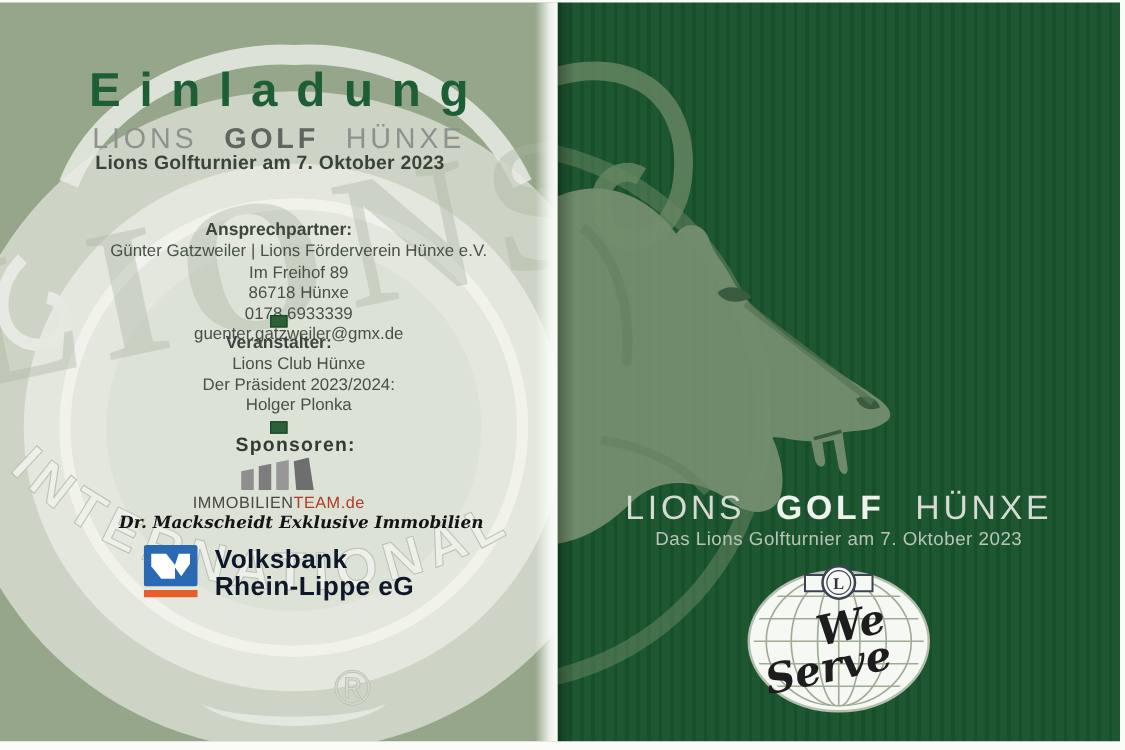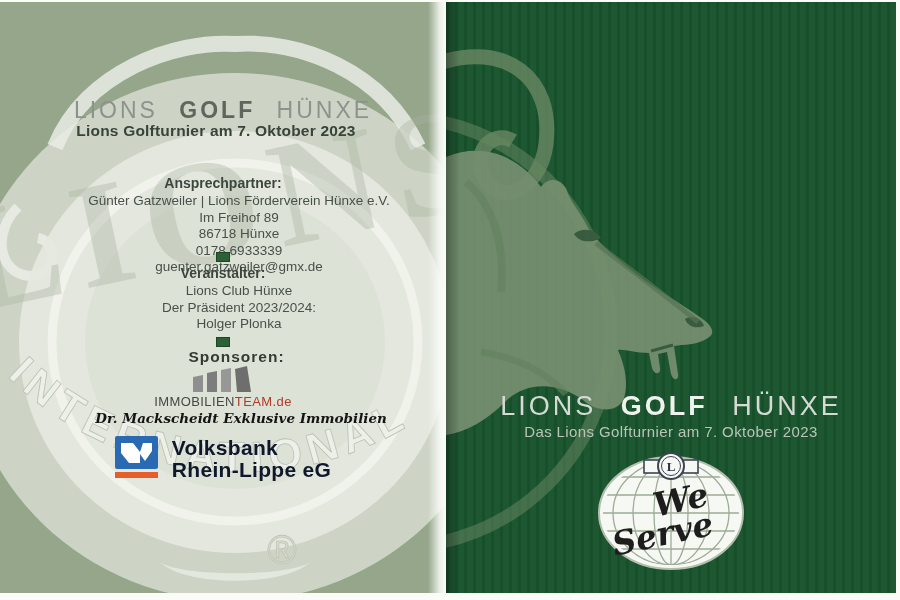--- a/index.html
+++ b/index.html
@@ -119,20 +119,21 @@
       <ellipse cx="235" cy="340" rx="150" ry="147" fill="#dce1d5" opacity="0.9"></ellipse>
       <text x="235" y="255" text-anchor="middle" font-family="Liberation Serif, serif" font-weight="bold" font-size="150" letter-spacing="14" fill="#a9b3a1" opacity="0.38" transform="rotate(-12 235 255)">LIONS</text>
       <text font-family="Liberation Sans, sans-serif" font-weight="bold" font-size="43" letter-spacing="7" fill="#edf0e8" stroke="#b9c1b3" stroke-width="0.8">
         <textPath href="#intl-arc" startOffset="30">INTERNATIONAL</textPath>
       </text>
       <text x="282" y="562" text-anchor="middle" font-size="40" fill="#d5dacd" stroke="#b7bfb0" stroke-width="0.6">®</text>
       <path d="M160,560 C185,585 285,585 310,560 C290,575 180,575 160,560 Z" fill="#e9ece3" opacity="0.8"></path>
     </svg>
 
     <div class="left-content">
+      <div class="lp-title">Einladung</div>
 
       <div class="lp-sub">
         <span class="w">LIONS</span>
         <span class="w bold">GOLF</span>
         <span class="w">HÜNXE</span>
       </div>
 
       <div class="lp-tagline">Lions Golfturnier am 7. Oktober 2023</div>
 
       <div class="block contact-block">

